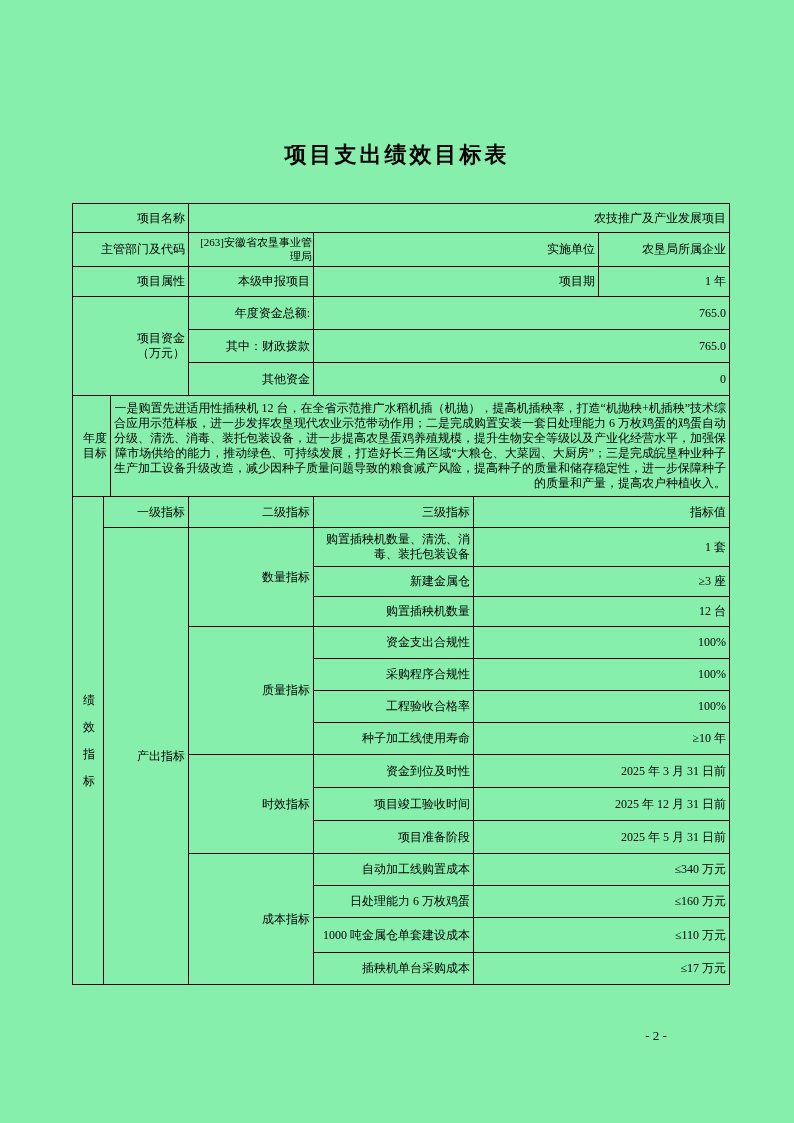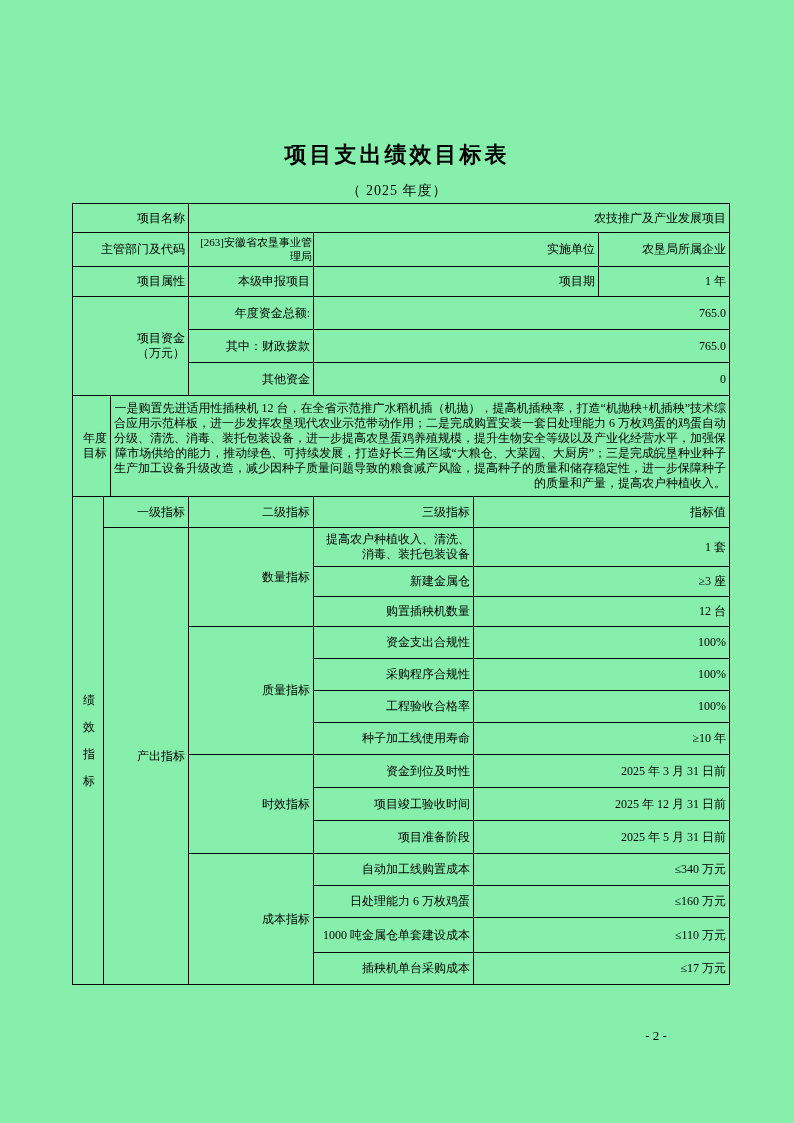--- a/index.html
+++ b/index.html
@@ -51,21 +51,20 @@
     position:absolute; top:1028px; left:616px; width:80px;
     text-align:center; font-size:13px;
   }
 </style>
 </head>
 <body>
 
 <div class="page">
 
   <h1 class="title">项目支出绩效目标表</h1>
-  <div class="subtitle">（  2025  年度）</div>
 
   <table class="main">
     <colgroup>
       <col style="width:31px">
         <col style="width:7px">
         <col style="width:78px">
       <col style="width:125px">
         <col style="width:160px">
         <col style="width:125px">
         <col style="width:131px">
@@ -117,21 +116,21 @@
       </td>
       <td colspan="2">一级指标</td>
       <td>二级指标</td>
       <td>三级指标</td>
       <td colspan="2">指标值</td>
     </tr>
 
     <tr style="height:39px">
       <td colspan="2" rowspan="14">产出指标</td>
       <td rowspan="3">数量指标</td>
-      <td>提高农户种植收入、清洗、消毒、装托包装设备</td>
+      <td>购置插秧机数量、清洗、消毒、装托包装设备</td>
       <td colspan="2">1 套</td>
     </tr>
     <tr style="height:30px">
       <td>新建金属仓</td>
       <td colspan="2">≥3 座</td>
     </tr>
     <tr style="height:30px">
       <td>购置插秧机数量</td>
       <td colspan="2">12 台</td>
     </tr>

